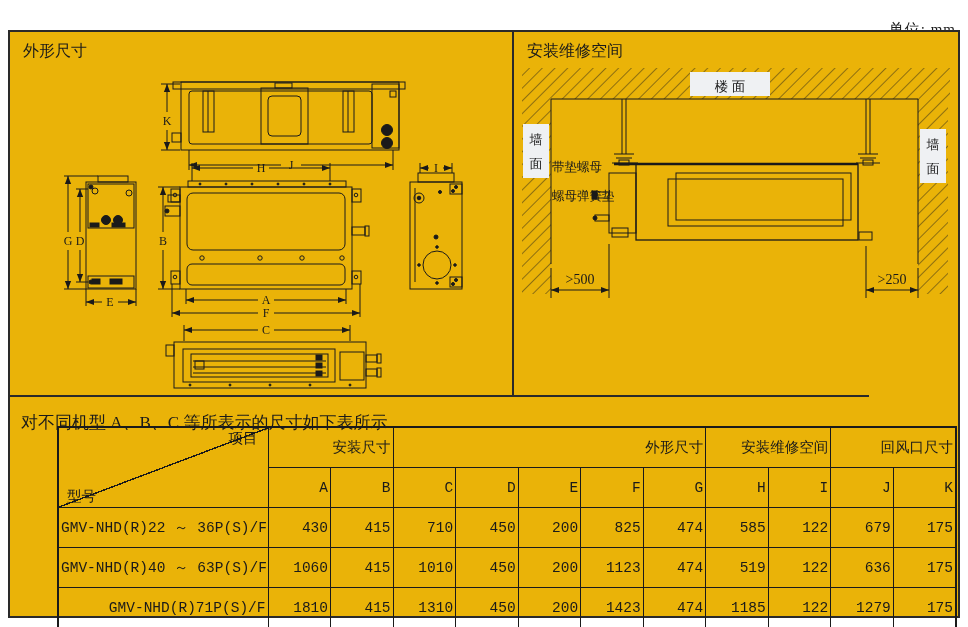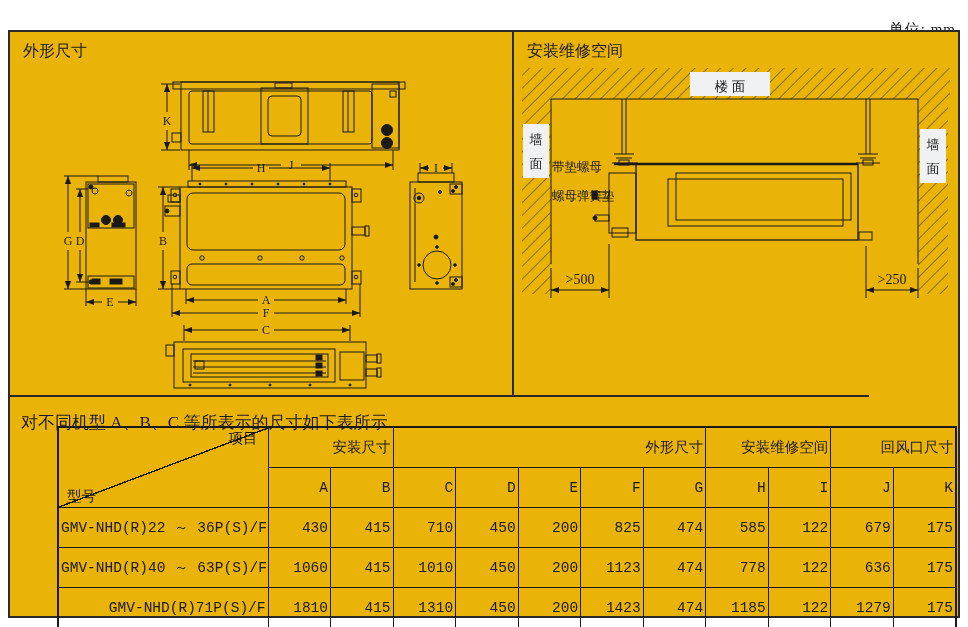--- a/index.html
+++ b/index.html
@@ -371,21 +371,21 @@
         </tr>
         <tr>
           <td>GMV-NHD(R)40 ～ 63P(S)/F</td>
           <td>1060</td>
           <td>415</td>
           <td>1010</td>
           <td>450</td>
           <td>200</td>
           <td>1123</td>
           <td>474</td>
-          <td>778</td>
+          <td>519</td>
           <td>122</td>
           <td>636</td>
           <td>175</td>
         </tr>
         <tr>
           <td>GMV-NHD(R)71P(S)/F</td>
           <td>1810</td>
           <td>415</td>
           <td>1310</td>
           <td>450</td>

